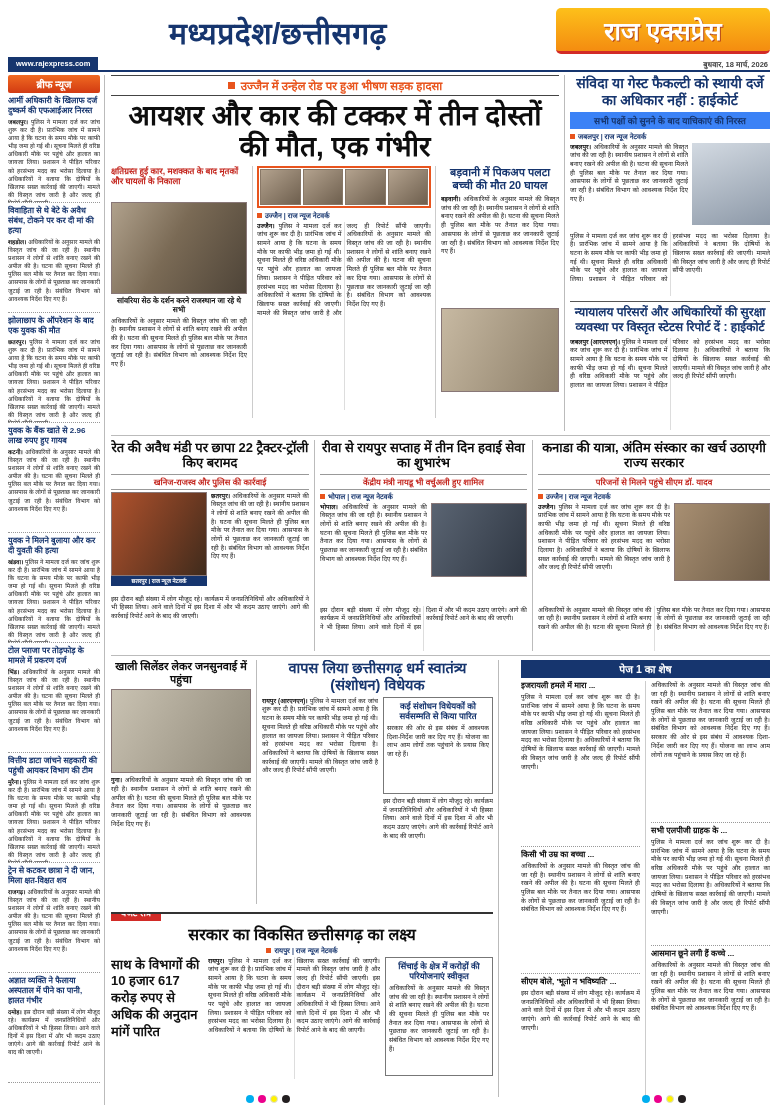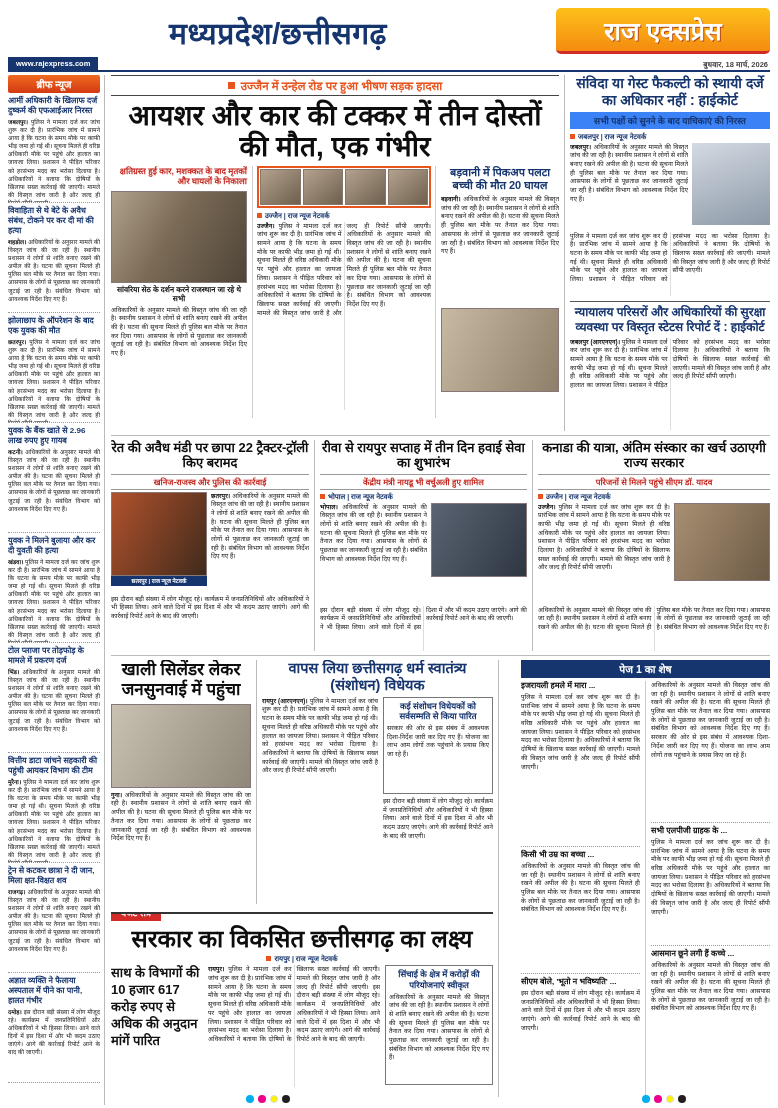--- a/index.html
+++ b/index.html
@@ -38,21 +38,21 @@
   .main { flex:1; overflow:hidden; }
   .row1 { display:flex; gap:5px; height:356px; overflow:hidden; }
   .lead { flex:1; overflow:hidden; }
   .kicker { border-top:1.5px solid #444; border-bottom:1.5px solid #444; color:#e8541d; font-weight:bold; font-size:11.5px; text-align:center; padding:2px 0; display:flex; align-items:center; justify-content:center; gap:6px; }
   .k-sq { width:7px; height:7px; background:#e8541d; display:inline-block; }
   .lead h1 { font-size:28px; line-height:1.12; text-align:center; font-weight:bold; color:#0d0d0d; margin:4px 0 3px; }
   .lead-grid { display:flex; gap:5px; height:252px; overflow:hidden; }
   .lg-left { width:136px; }
   .lg-mid { flex:1; border-left:1px solid #ccc; border-right:1px solid #ccc; padding:0 4px; }
   .lg-right { width:118px; }
-  .subhead-red { color:#c4271f; font-weight:bold; font-size:8.5px; text-align:right; line-height:1.25; margin-bottom:4px; }
+  .subhead-red { color:#c4271f; font-weight:bold; font-size:8.5px; text-align:left; line-height:1.25; margin-bottom:15px; }
   .photo { border:1px solid #877; width:100%; }
   .accident { height:92px; background:linear-gradient(120deg,#b0a18c,#7a6a55 45%,#4e4438); }
   .photo-cap { font-weight:bold; font-size:7.5px; text-align:center; color:#111; margin:2px 0; line-height:1.25; }
   .mugshots { display:flex; gap:2px; border:2px solid #e8541d; padding:1px; margin-bottom:3px; }
   .mug { flex:1; height:36px; background:linear-gradient(140deg,#b3a28e,#6e5f4e); border:1px solid #876; }
   .byline { font-size:7px; font-weight:bold; color:#16356e; display:flex; align-items:center; gap:3px; margin:2px 0; }
   .byline::before { content:""; width:5px; height:5px; background:#e8541d; flex:0 0 auto; }
   .body { font-size:6.3px; line-height:1.38; text-align:justify; color:#222; overflow:hidden; }
   .cols2 { column-count:2; column-gap:5px; column-rule:1px solid #ddd; }
   .side-head { color:#16356e; font-weight:bold; font-size:11px; line-height:1.2; text-align:center; margin-bottom:3px; }
@@ -79,33 +79,33 @@
   .plane  { height:74px; background:linear-gradient(120deg,#5a6472,#2e3642); }
   .cm     { height:78px; background:linear-gradient(120deg,#a88f72,#6d5b46); }
   .cap-bar { background:#16356e; color:#fff; font-size:5.8px; font-weight:bold; text-align:center; padding:1px 2px; }
   .ms-flex .body { flex:1; height:100px; }
   .ms .tail { margin-top:3px; height:70px; }
 
   .row34 { display:flex; gap:5px; border-top:1px solid #bbb; margin-top:4px; padding-top:4px; height:442px; overflow:hidden; }
   .left34 { width:382px; }
   .row3 { display:flex; gap:5px; height:244px; overflow:hidden; }
   .cylcol { width:140px; overflow:hidden; }
-  .cylcol h2 { font-size:17px; color:#0d0d0d; font-weight:bold; text-align:center; line-height:1.2; margin-bottom:3px; }
+  .cylcol h2 { font-size:11px; color:#0d0d0d; font-weight:bold; text-align:center; line-height:1.2; margin-bottom:3px; }
   .cyl { height:84px; background:linear-gradient(120deg,#c9c2b2,#8f8878); }
   .billcol { flex:1; border-left:1px solid #bbb; padding-left:5px; overflow:hidden; }
   .billcol h2 { font-size:14.5px; color:#16356e; font-weight:bold; text-align:center; line-height:1.2; }
   .bill-flex { display:flex; gap:5px; margin-top:2px; height:168px; }
   .bill-flex .body { flex:1; }
   .bill-right { width:110px; flex:0 0 auto; }
   .inset { border:1px solid #777; padding:3px; }
   .inset-h { color:#16356e; font-weight:bold; font-size:8.5px; text-align:center; line-height:1.25; margin-bottom:2px; }
 
   .budget { border-top:2px solid #333; position:relative; margin-top:8px; padding-top:12px; height:186px; overflow:hidden; }
   .bs-tab { position:absolute; top:-10px; left:0; background:#d22b27; color:#fff; font-weight:bold; font-size:9px; padding:2px 10px; }
-  .budget h2 { font-size:24px; font-weight:bold; text-align:center; color:#0d0d0d; line-height:1.1; }
+  .budget h2 { font-size:16px; font-weight:bold; text-align:center; color:#0d0d0d; line-height:1.1; }
   .budget .byline { justify-content:center; }
   .bud-grid { display:flex; gap:5px; margin-top:2px; height:122px; }
   .bud-lead { width:92px; font-size:13px; font-weight:bold; color:#111; line-height:1.3; flex:0 0 auto; }
   .bud-grid .body { flex:1; }
   .bud-inset { width:108px; flex:0 0 auto; }
 
   .p1r { flex:1; border-left:1px solid #bbb; padding-left:22px; overflow:hidden; }
   .p1r-head { background:#16356e; color:#fff; font-weight:bold; text-align:center; font-size:10.5px; padding:2px 0; margin-bottom:3px; }
   .p1r-cols { display:flex; gap:5px; height:418px; overflow:hidden; }
   .p1r-col { flex:1; overflow:hidden; }

